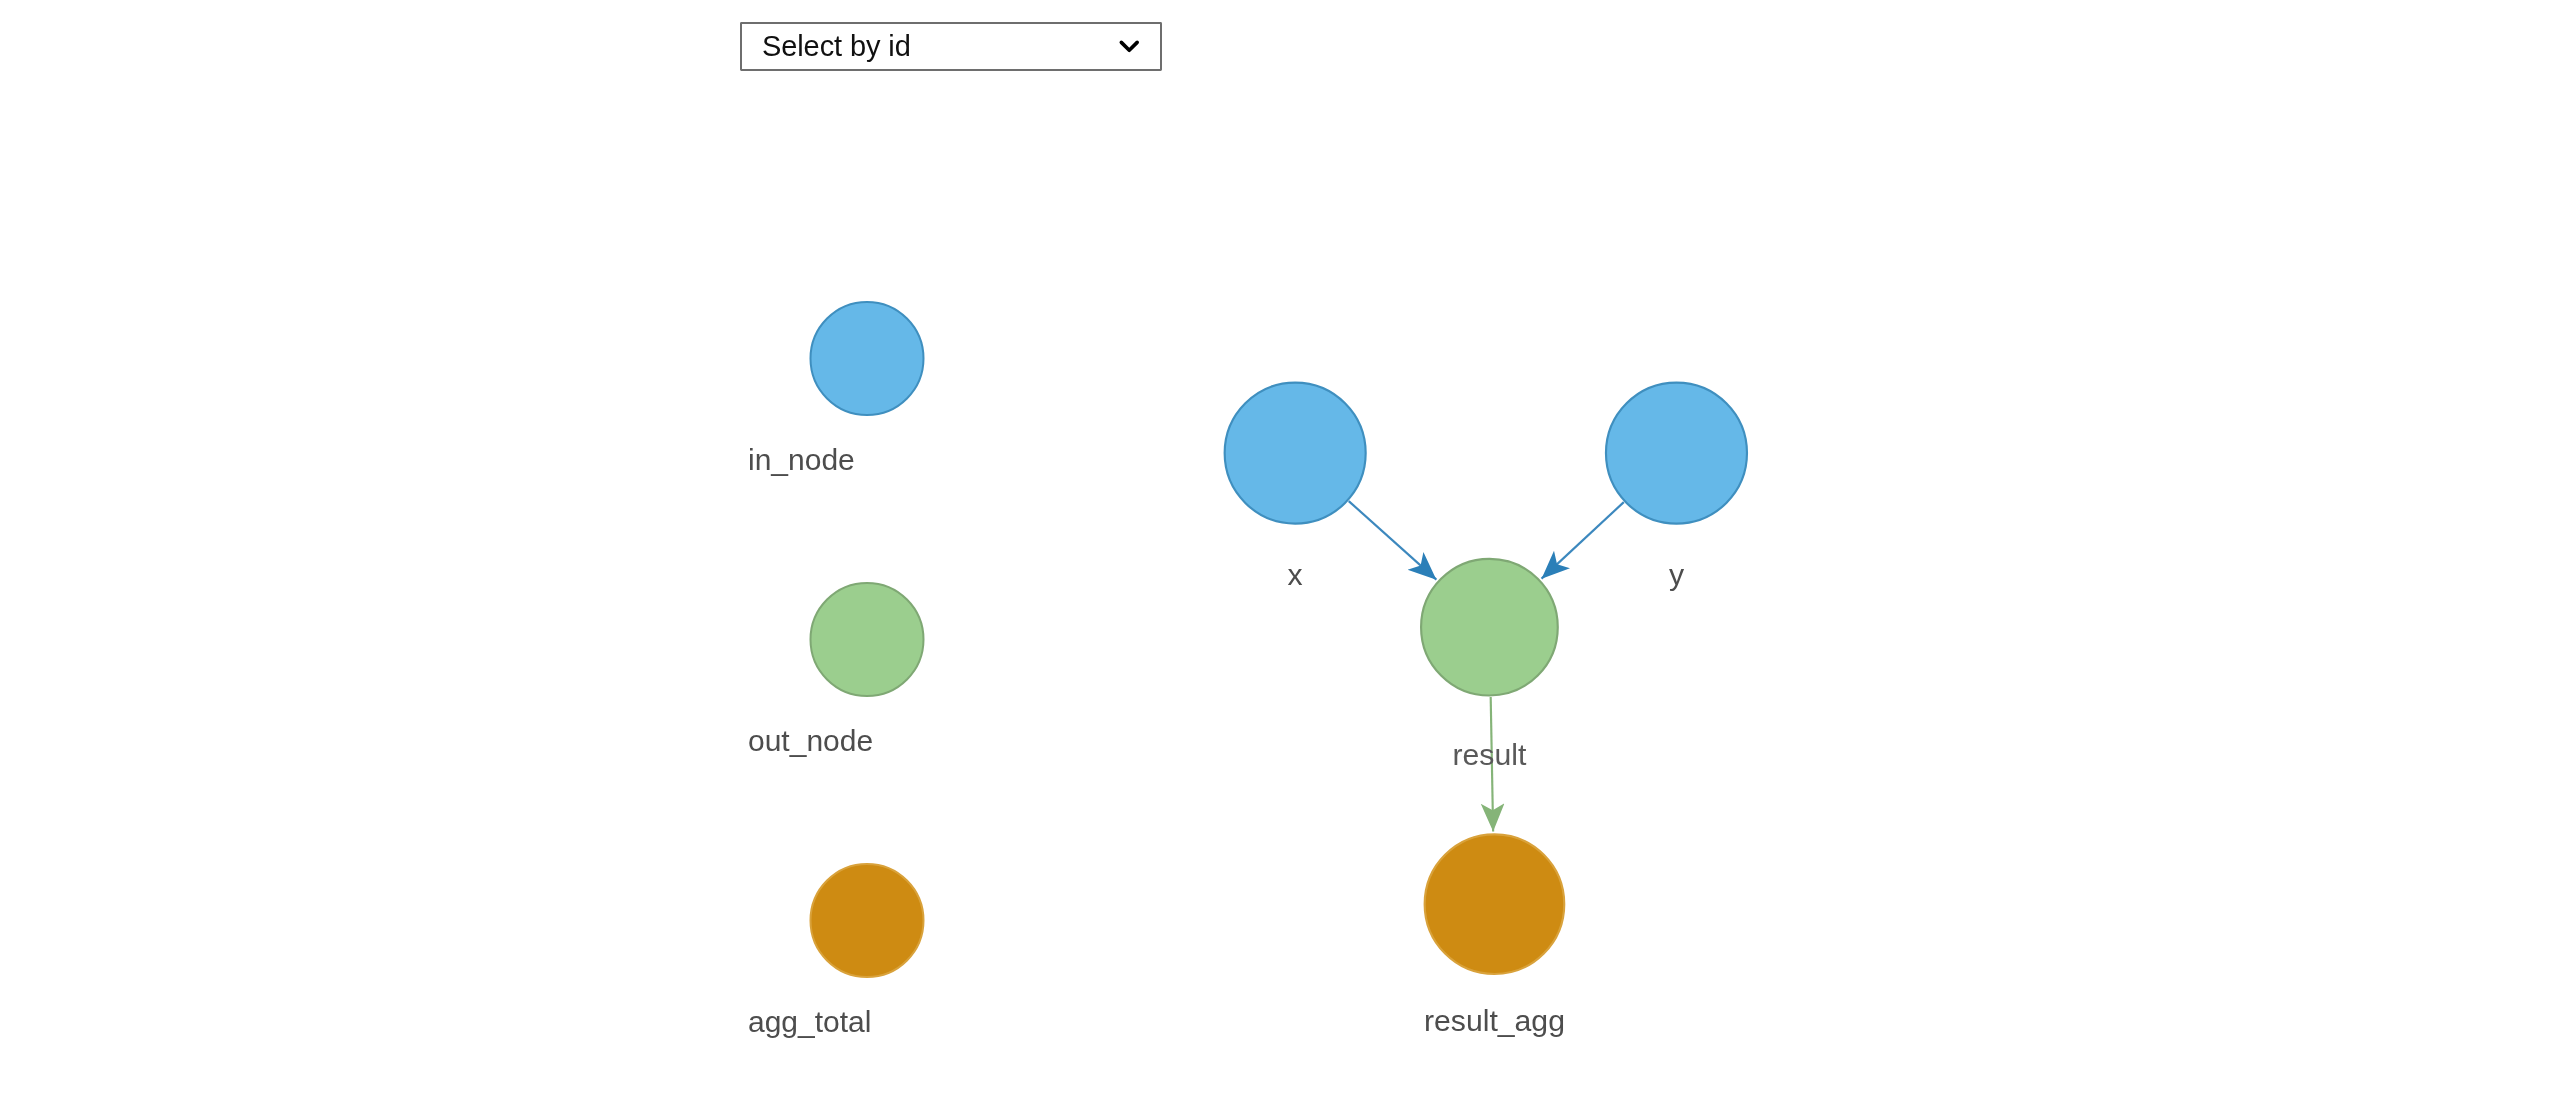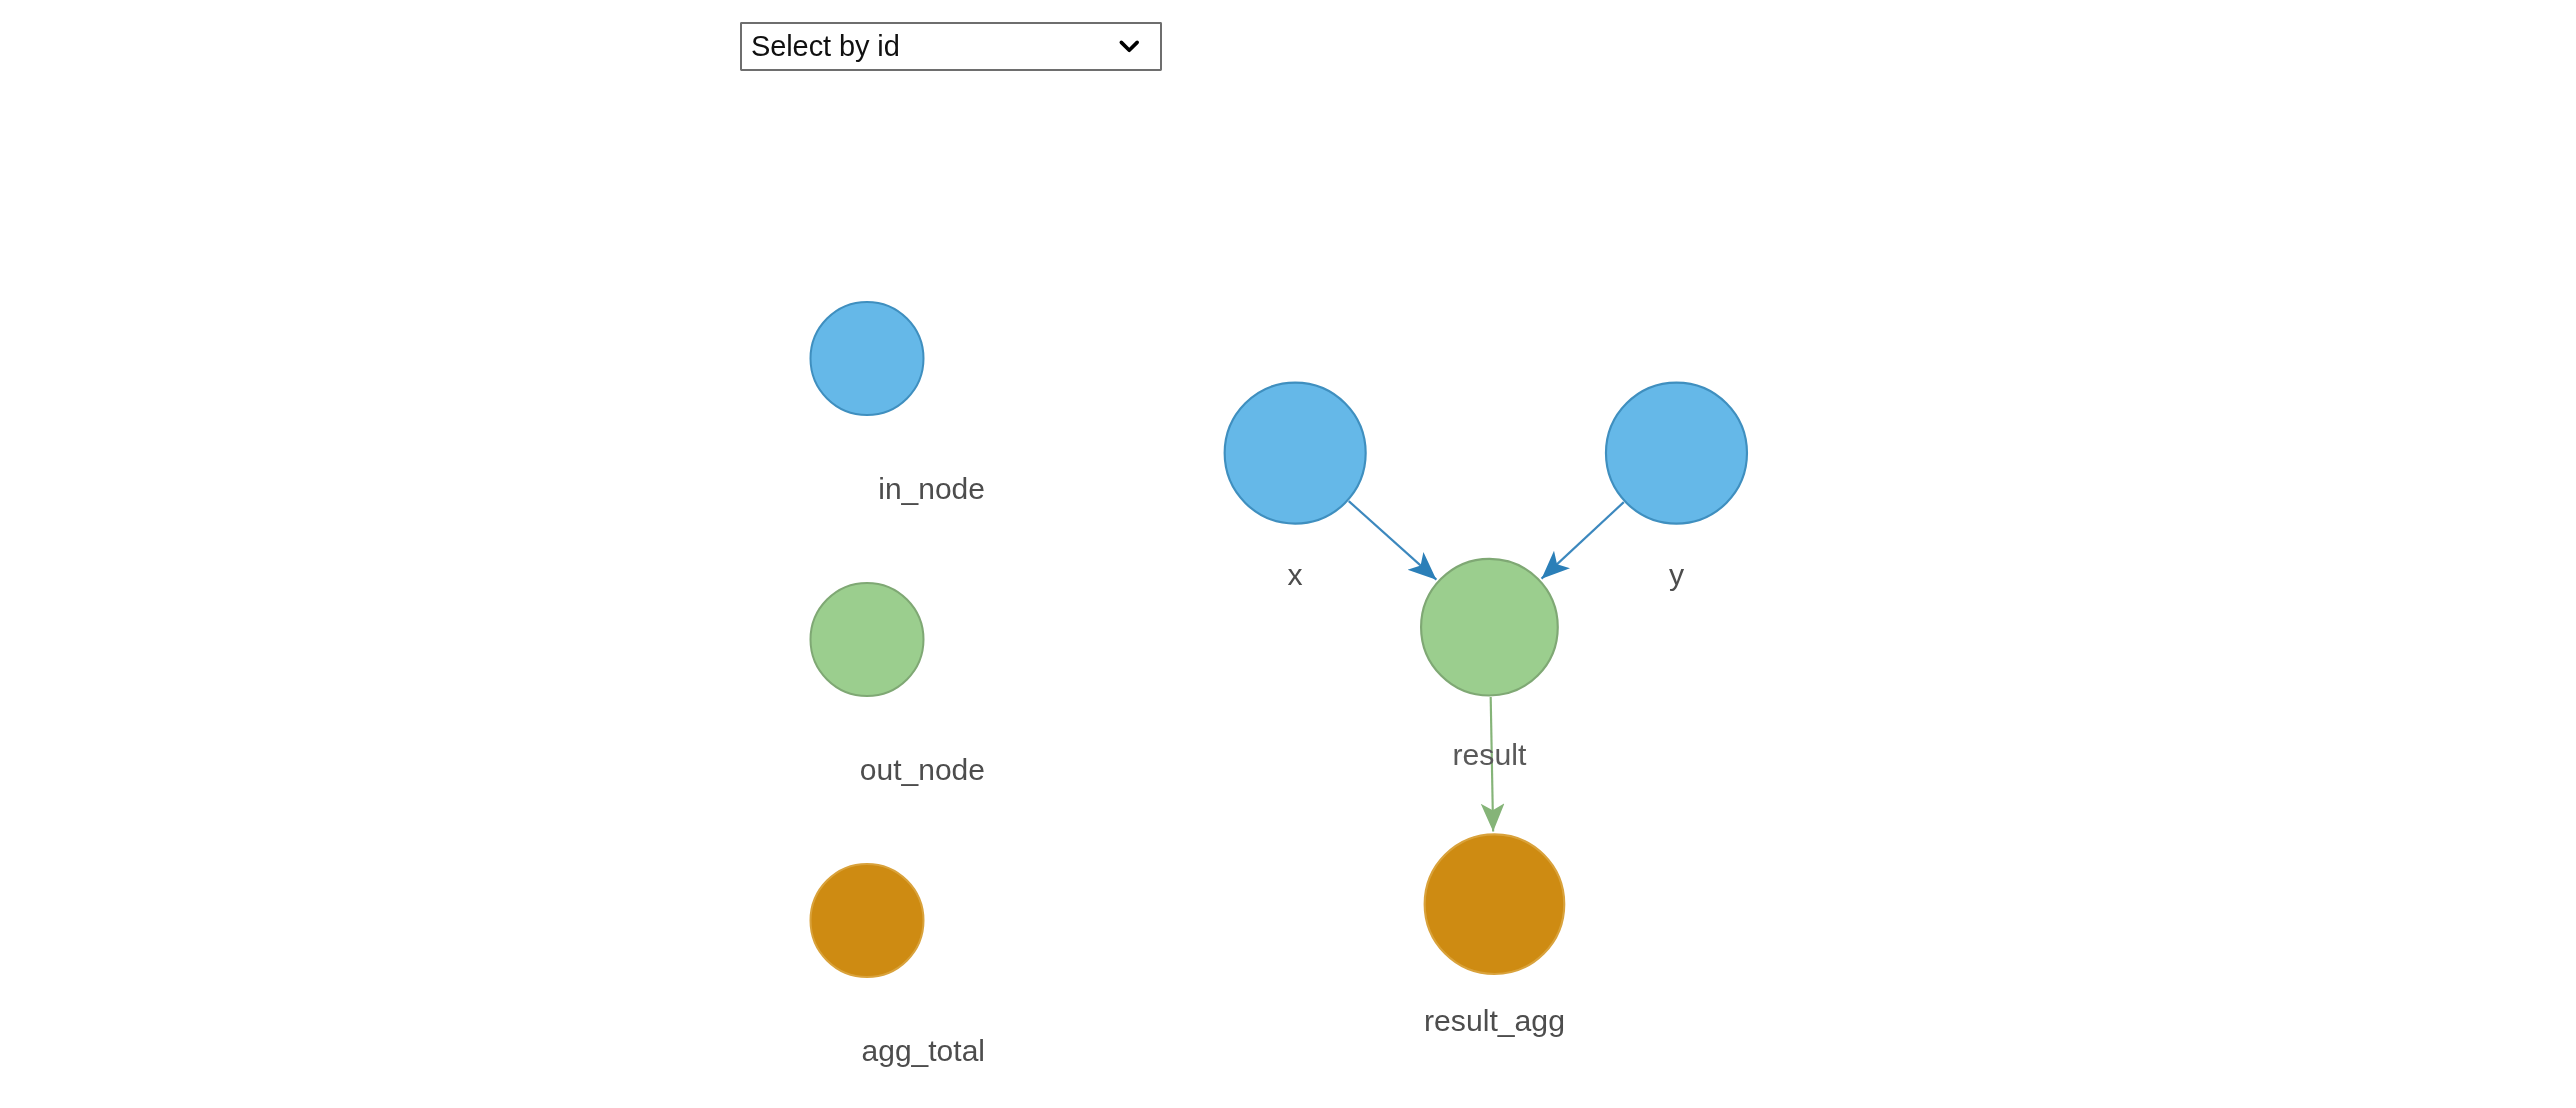--- a/index.html
+++ b/index.html
@@ -25,21 +25,21 @@
   .select-box {
     position: relative;
     box-sizing: border-box;
     width: 422px;
     height: 49px;
     background: #ffffff;
     border: 2.2px solid #6e6e6e;
     border-radius: 1.4px;
     display: flex;
     align-items: center;
-    padding: 0 9px;
+    padding: 0 20px;
     cursor: default;
   }
   .select-label {
     font-size: 29px;
     color: #101010;
     line-height: 1;
     white-space: nowrap;
     letter-spacing: -0.1px;
   }
   .select-arrow {
@@ -75,26 +75,25 @@
     width: 115px;
     height: 115px;
     border-radius: 50%;
     box-sizing: border-box;
   }
   .legend-text {
     position: absolute;
     left: 0;
     right: 0;
     top: 144px;
-    text-align: right;
+    text-align: left;
     font-size: 30px;
     color: #4d4d4d;
     line-height: 1;
     white-space: nowrap;
-    margin-top: 29px;
   }
 
   
   #graph {
     position: absolute;
     left: 1151px;
     top: 302px;
     width: 720px;
     height: 777px;
   }

